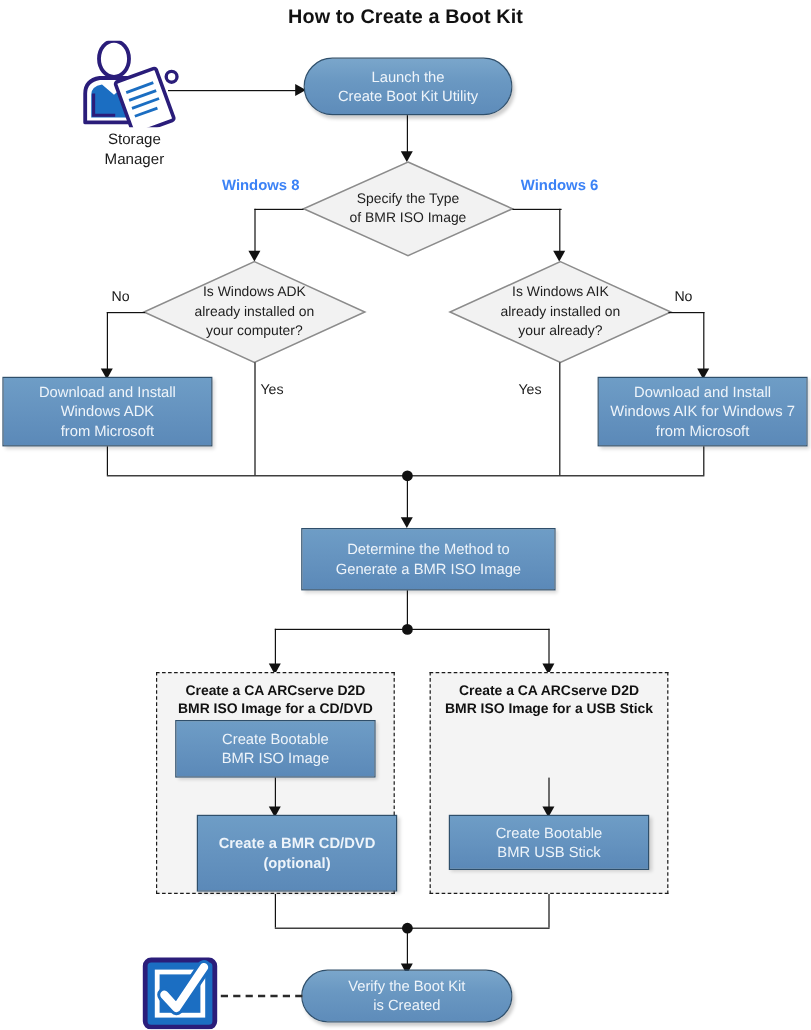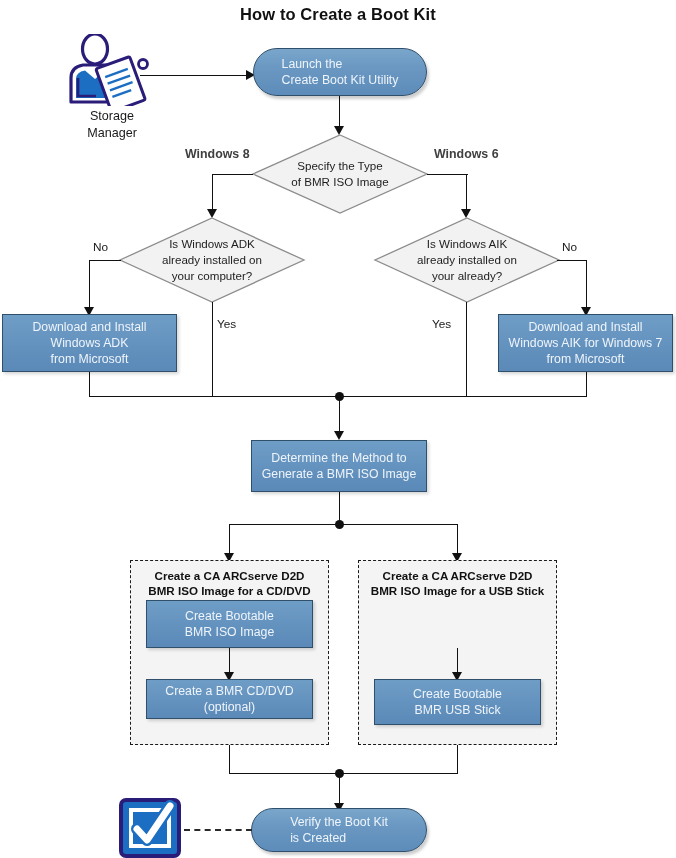--- a/index.html
+++ b/index.html
@@ -55,20 +55,21 @@
   .pill {
     position: absolute;
     box-sizing: border-box;
     background: linear-gradient(to bottom, #7aa6cb 0%, #6a98c2 40%, #5e8cba 100%);
     border: 1px solid #2f4f6b;
     border-radius: 24px;
     color: #eef4fa;
     display: flex;
     align-items: center;
     justify-content: center;
+    text-align: center;
     line-height: 1.34;
     font-size: 12.3px;
     box-shadow: 2px 3px 3px rgba(0,0,0,0.20);
   }
   .pill span { display: block; white-space: pre-line; }
 
   
   .diamond-wrap { position: absolute; }
   .diamond-wrap svg { position: absolute; left: 0; top: 0; }
   .diamond-text {
@@ -146,21 +147,21 @@
   .edge-label {
     position: absolute;
     font-size: 11.8px;
     color: #1a1a1a;
     white-space: nowrap;
   }
   .branch-label {
     position: absolute;
     font-size: 12.4px;
     font-weight: bold;
-    color: #404040;
+    color: #3b82f6;
     white-space: nowrap;
   }
 
   
   .actor { position: absolute; }
   .actor-label {
     position: absolute;
     left: 0;
     width: 100%;
     text-align: center;
@@ -279,21 +280,21 @@
 Windows AIK for Windows 7
 from Microsoft</span>
   </div>
   <div class="vline" style="left:586px; top:372px; height:24px;"></div>
 
   <div class="hline" style="left:89px; top:396px; width:498px;"></div>
   <div class="junction" style="left:335px; top:392px;"></div>
   <div class="vline" style="left:339px; top:396px; height:38px;"></div>
   <div class="arrowhead" style="left:334px; top:431px;"></div>
 
-  <div class="procbox" style="left:251px; top:440px; width:176px; height:52px;">
+  <div class="procbox" style="left:251px; top:440px; width:212px; height:52px;">
     <span>Determine the Method to
 Generate a BMR ISO Image</span>
   </div>
 
   <div class="vline" style="left:339px; top:492px; height:32px;"></div>
   <div class="junction" style="left:335px; top:520px;"></div>
   <div class="hline" style="left:229px; top:524px; width:229px;"></div>
 
   <div class="vline" style="left:229px; top:524px; height:32px;"></div>
   <div class="arrowhead" style="left:224px; top:553px;"></div>
@@ -307,21 +308,21 @@
   </div>
 
   <div class="procbox" style="left:146px; top:600px; width:167px; height:48px;">
     <span>Create Bootable
 BMR ISO Image</span>
   </div>
 
   <div class="vline" style="left:229px; top:648px; height:27px;"></div>
   <div class="arrowhead" style="left:224px; top:672px;"></div>
 
-  <div class="procbox" style="left:146px; top:679px; width:167px; height:40px;">
+  <div class="procbox" style="left:164px; top:679px; width:167px; height:64px;font-weight:bold;">
     <span>Create a BMR CD/DVD
 (optional)</span>
   </div>
 
   <div class="group" style="left:358px; top:560px; width:199px; height:185px;">
     <div class="group-title" style="top:7px;">Create a CA ARCserve D2D
 BMR ISO Image for a USB Stick</div>
   </div>
 
 

